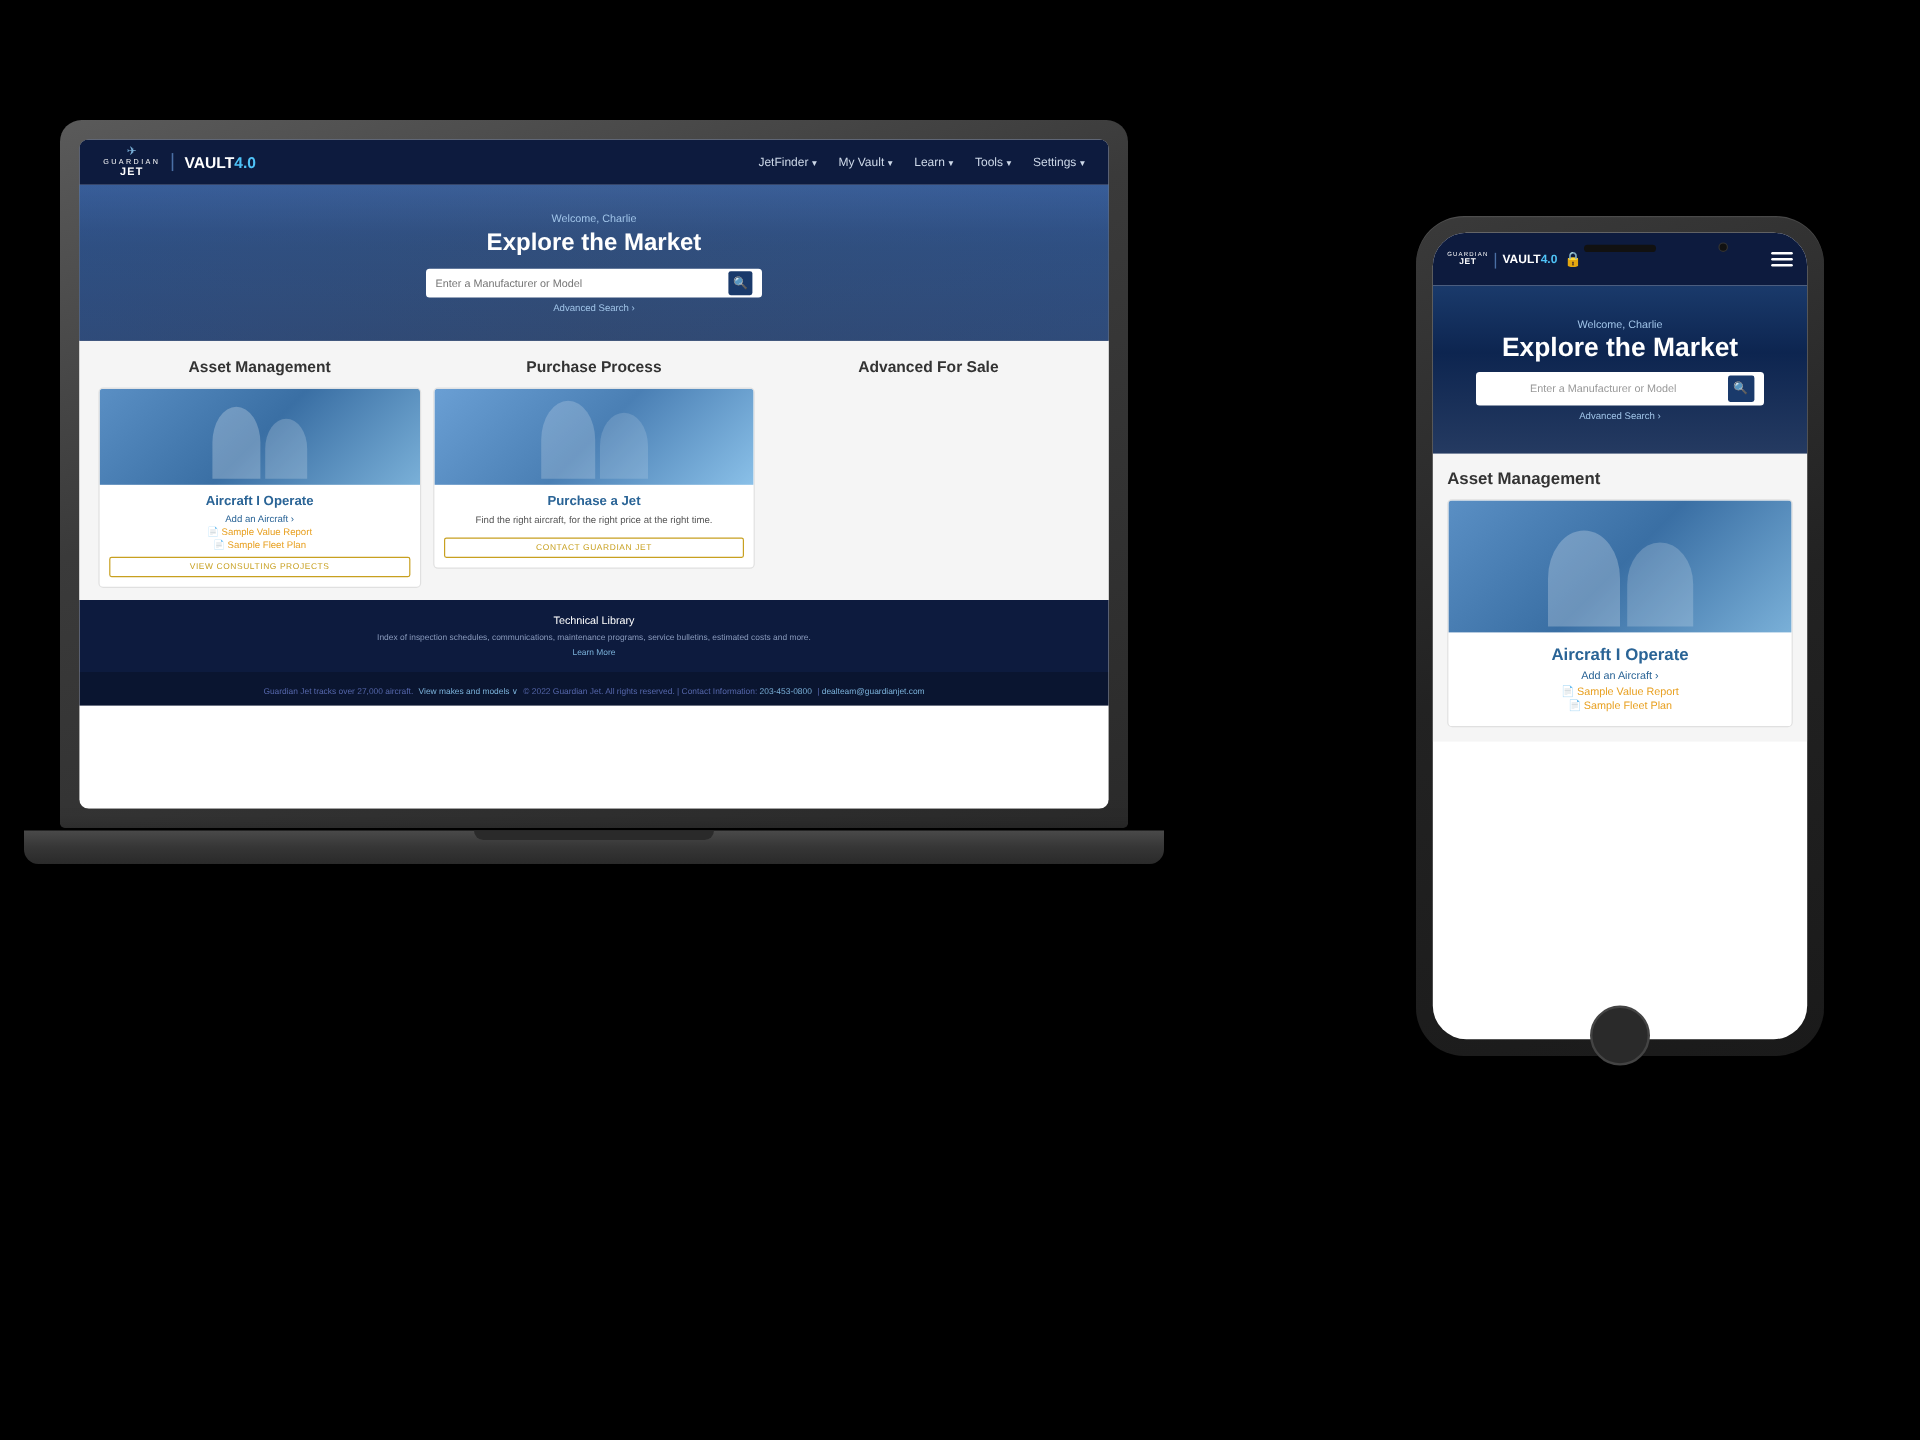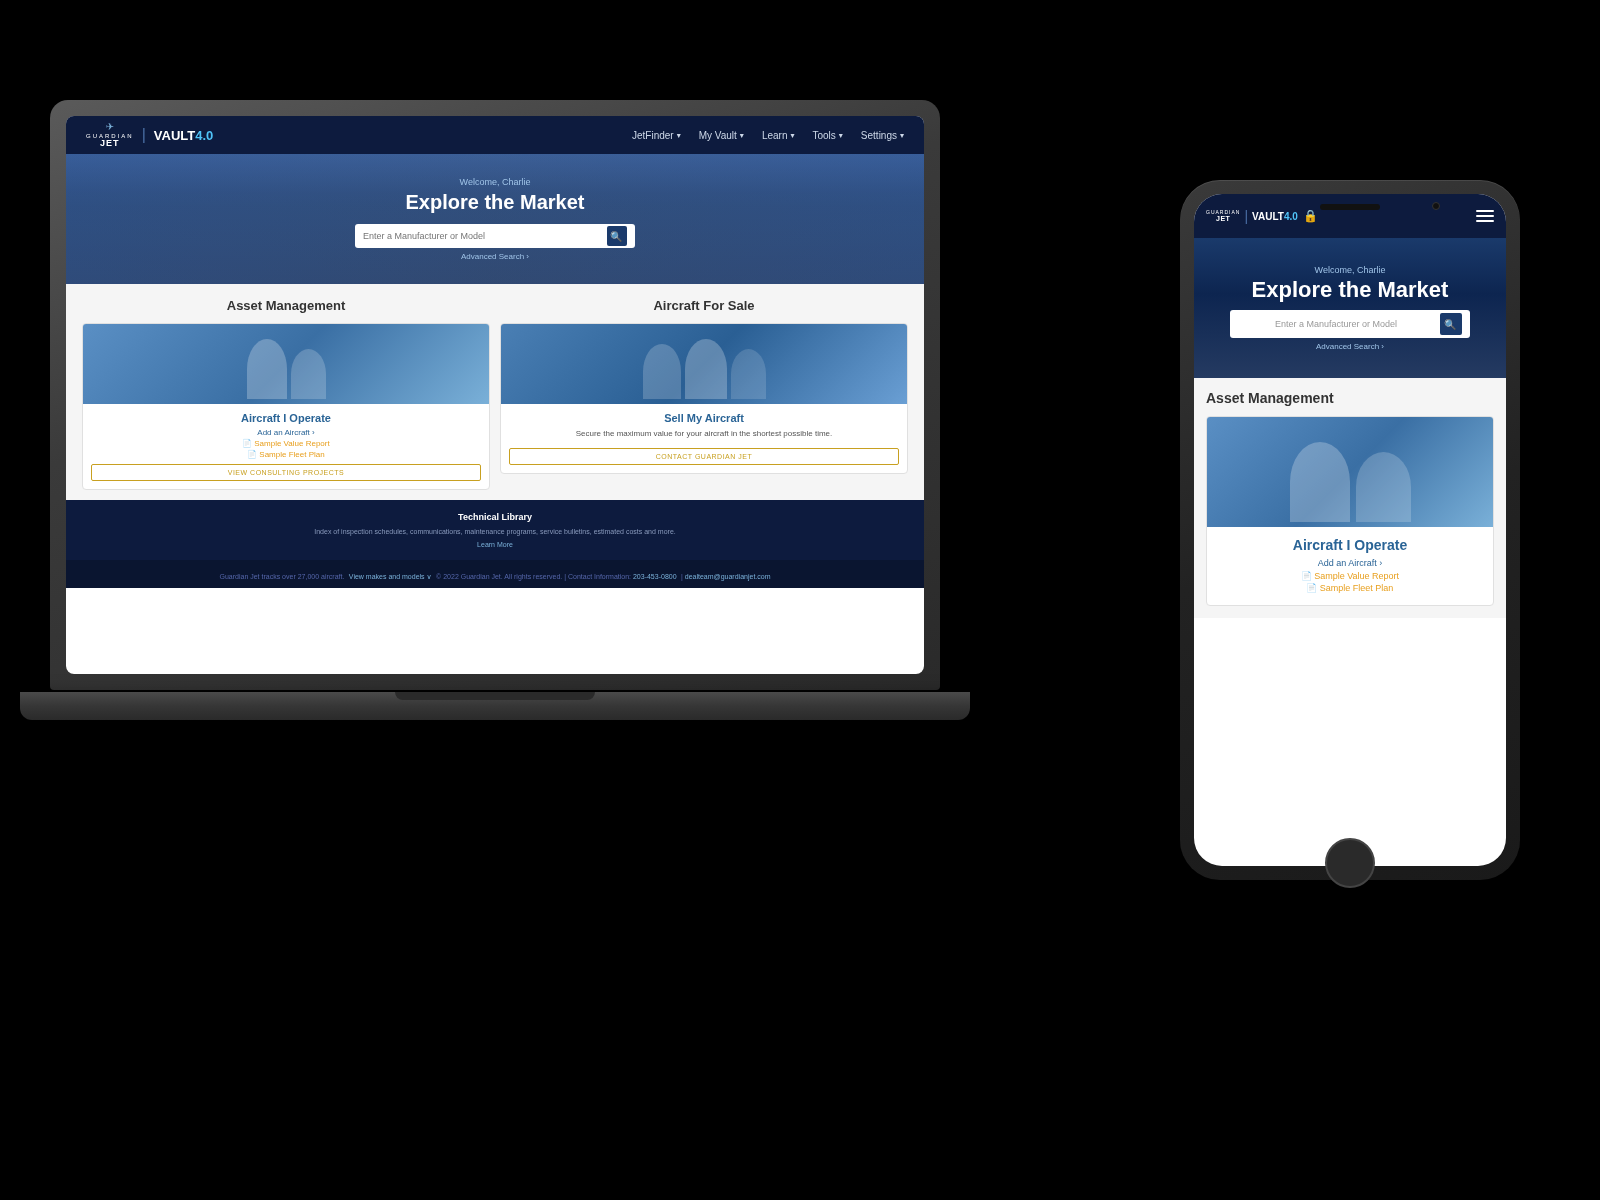--- a/index.html
+++ b/index.html
@@ -305,21 +305,21 @@
     }
 
     .footer-col {
       flex: 1;
       text-align: center;
     }
 
     .footer-col-title {
       color: #fff;
       font-size: 9px;
-      font-weight: bold;
+      font-weight: normal;
       margin-bottom: 5px;
     }
 
     .footer-col-text {
       color: #8899bb;
       font-size: 7px;
       line-height: 1.5;
     }
 
     .footer-col-link {
@@ -667,37 +667,39 @@
                   <div class="card-body">
                     <div class="card-title">Aircraft I Operate</div>
                     <a class="card-link">Add an Aircraft ›</a>
                     <div class="card-doc">📄 <span>Sample Value Report</span></div>
                     <div class="card-doc">📄 <span>Sample Fleet Plan</span></div>
                     <button class="card-btn">VIEW CONSULTING PROJECTS</button>
                   </div>
                 </div>
               </div>
 
-
               <div style="flex:1; text-align:center;">
-                <div class="card-section-title">Aircraft For Sale</div>
+                <div class="card-section-title">Purchase Process</div>
                 <div class="card">
-                  <div class="card-img card-img-sale">
+                  <div class="card-img card-img-purchase">
                     <div class="card-img-inner">
-                      <div style="width:38px;height:55px;background:rgba(255,255,255,0.2);border-radius:50% 50% 0 0;"></div>
-                      <div style="width:42px;height:60px;background:rgba(255,255,255,0.25);border-radius:50% 50% 0 0;"></div>
-                      <div style="width:35px;height:50px;background:rgba(255,255,255,0.15);border-radius:50% 50% 0 0;"></div>
+                      <div style="width:45px;height:65px;background:rgba(255,255,255,0.2);border-radius:50% 50% 0 0;"></div>
+                      <div style="width:40px;height:55px;background:rgba(255,255,255,0.15);border-radius:50% 50% 0 0;"></div>
                     </div>
                   </div>
                   <div class="card-body">
-                    <div class="card-title">Sell My Aircraft</div>
-                    <div class="card-text">Secure the maximum value for your aircraft in the shortest possible time.</div>
+                    <div class="card-title">Purchase a Jet</div>
+                    <div class="card-text">Find the right aircraft, for the right price at the right time.</div>
                     <button class="card-btn">CONTACT GUARDIAN JET</button>
                   </div>
                 </div>
+              </div>
+
+              <div style="flex:1; text-align:center;">
+                <div class="card-section-title">Advanced For Sale</div>
               </div>
 
             </div>
           </div>
 
           <div class="footer">
             <div class="footer-col">
               <div class="footer-col-title">Technical Library</div>
               <div class="footer-col-text">Index of inspection schedules, communications, maintenance programs, service bulletins, estimated costs and more.</div>
               <a class="footer-col-link">Learn More</a>

